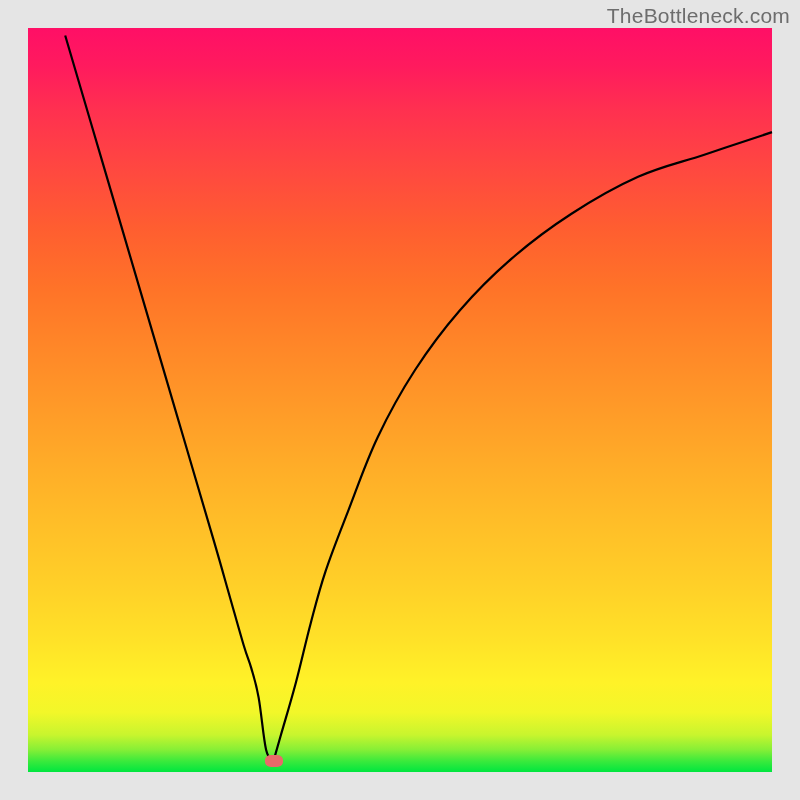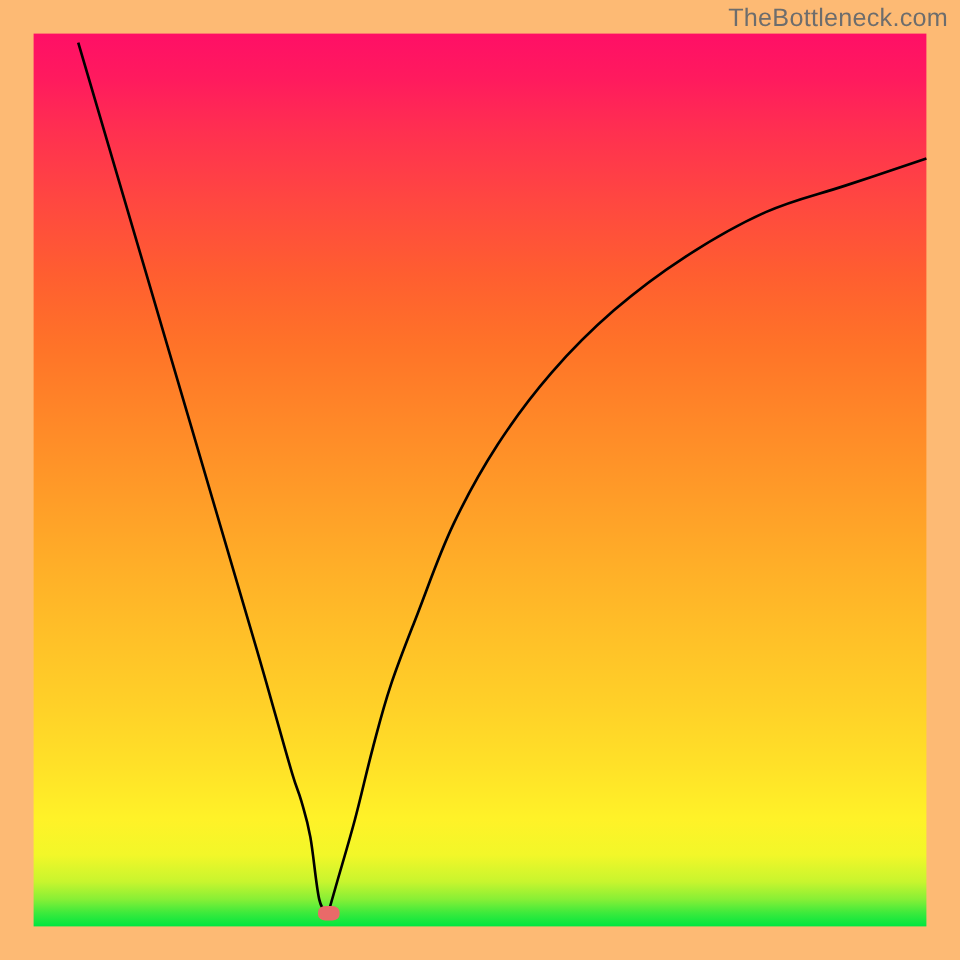--- a/index.html
+++ b/index.html
@@ -10,21 +10,21 @@
     background: #000;
     overflow: hidden;
     font-family: Arial, Helvetica, sans-serif;
   }
   .frame {
     position: absolute;
     left: 0;
     top: 0;
     width: 800px;
     height: 800px;
-    background: #fdba74;
+    background: #e5e5e5;
   }
   .plot-area {
     position: absolute;
     left: 28px;
     top: 28px;
     width: 744px;
     height: 744px;
     
     background: linear-gradient(to top,
       #00e63f 0%,

